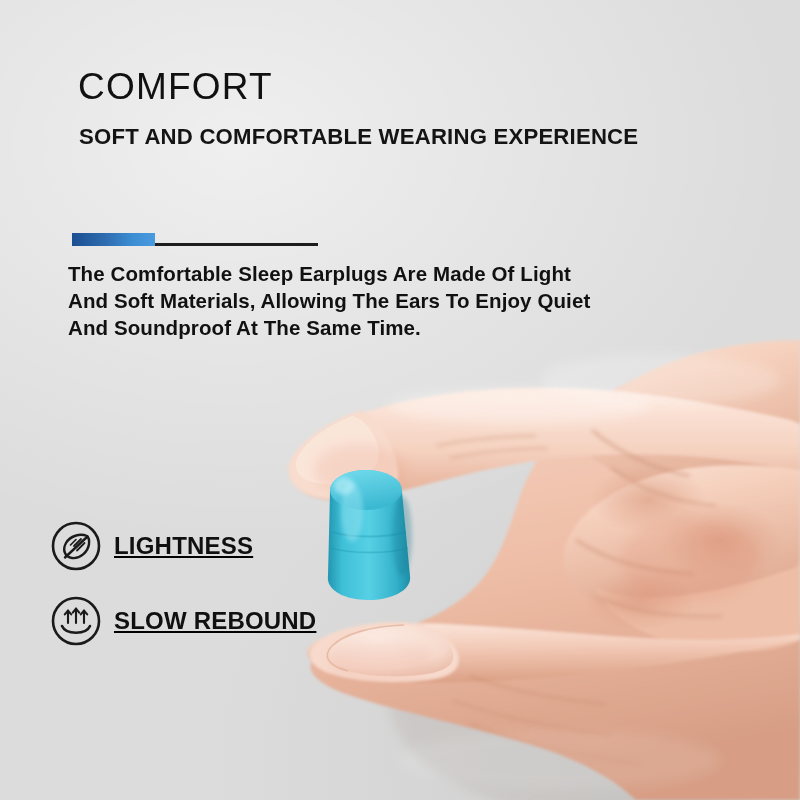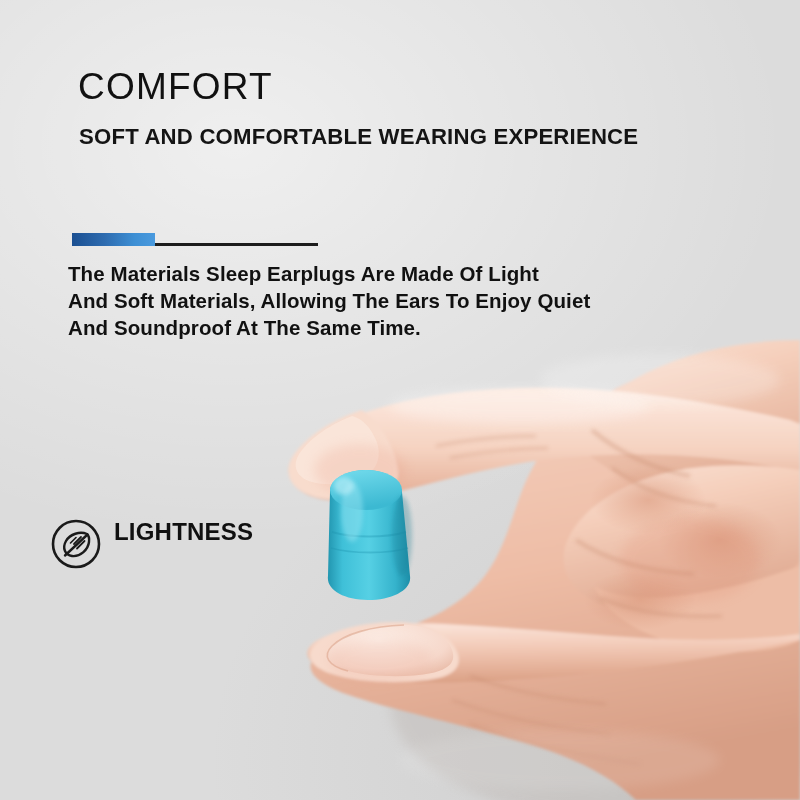--- a/index.html
+++ b/index.html
@@ -97,22 +97,24 @@
 
   
   .features {
     position: absolute;
     left: 50px;
     top: 518px;
     z-index: 5;
   }
   .feature {
     display: flex;
+    align-items: center;
     height: 56px;
     margin-bottom: 19px;
+    text-decoration: underline;
   }
   .feature-icon {
     width: 52px;
     height: 52px;
     flex: 0 0 52px;
     position: relative;
   }
   .feature-icon svg { display: block; width: 52px; height: 52px; }
   .feature-label {
     margin-left: 12px;
@@ -334,21 +336,21 @@
   <div class="title">COMFORT</div>
 
   <div class="subtitle">SOFT AND COMFORTABLE WEARING EXPERIENCE</div>
 
   <div class="divider">
     <div class="divider-bar"></div>
     <div class="divider-rule"></div>
   </div>
 
   <div class="body-copy">
-    <span class="line">The Materials Sleep Earplugs Are Made Of Light</span>
+    <span class="line">The Comfortable Sleep Earplugs Are Made Of Light</span>
     <span class="line">And Soft Materials, Allowing The Ears To Enjoy Quiet</span>
     <span class="line">And Soundproof At The Same Time.</span>
   </div>
 
   <div class="features">
 
     <div class="feature">
       <span class="feature-icon">
         <svg viewBox="0 0 52 52" xmlns="http://www.w3.org/2000/svg">
           <circle cx="26" cy="26" r="23" fill="none" stroke="#1a1a1a" stroke-width="2.6"></circle>
@@ -362,17 +364,36 @@
           <path d="M 37.5 16.5 L 15 37.5" stroke="#1a1a1a" stroke-width="2.4" stroke-linecap="round"></path>
 
           <path d="M 31 19 L 24 26" stroke="#1a1a1a" stroke-width="1.8" stroke-linecap="round"></path>
           <path d="M 34.5 23 L 27 30.5" stroke="#1a1a1a" stroke-width="1.8" stroke-linecap="round"></path>
           <path d="M 26 19.5 L 20.5 25" stroke="#1a1a1a" stroke-width="1.6" stroke-linecap="round"></path>
         </svg>
       </span>
       <span class="feature-label">LIGHTNESS</span>
     </div>
 
+    <div class="feature">
+      <span class="feature-icon">
+        <svg viewBox="0 0 52 52" xmlns="http://www.w3.org/2000/svg">
+          <circle cx="26" cy="26" r="23" fill="none" stroke="#1a1a1a" stroke-width="2.6"></circle>
+
+          <g stroke="#1a1a1a" stroke-width="2.1" stroke-linecap="round" fill="none">
+            <path d="M 18 28 L 18 16"></path>
+            <path d="M 14.8 19.4 L 18 15.6 L 21.2 19.4"></path>
+            <path d="M 26 28 L 26 14"></path>
+            <path d="M 22.8 17.6 L 26 13.6 L 29.2 17.6"></path>
+            <path d="M 34 28 L 34 16"></path>
+            <path d="M 30.8 19.4 L 34 15.6 L 37.2 19.4"></path>
+          </g>
+
+          <path d="M 12 31 C 16 40, 36 40, 40 31" fill="none" stroke="#1a1a1a" stroke-width="2.6" stroke-linecap="round"></path>
+        </svg>
+      </span>
+      <span class="feature-label">SLOW REBOUND</span>
+    </div>
 
 
   </div>
 
 </div>
 
 </body></html>

